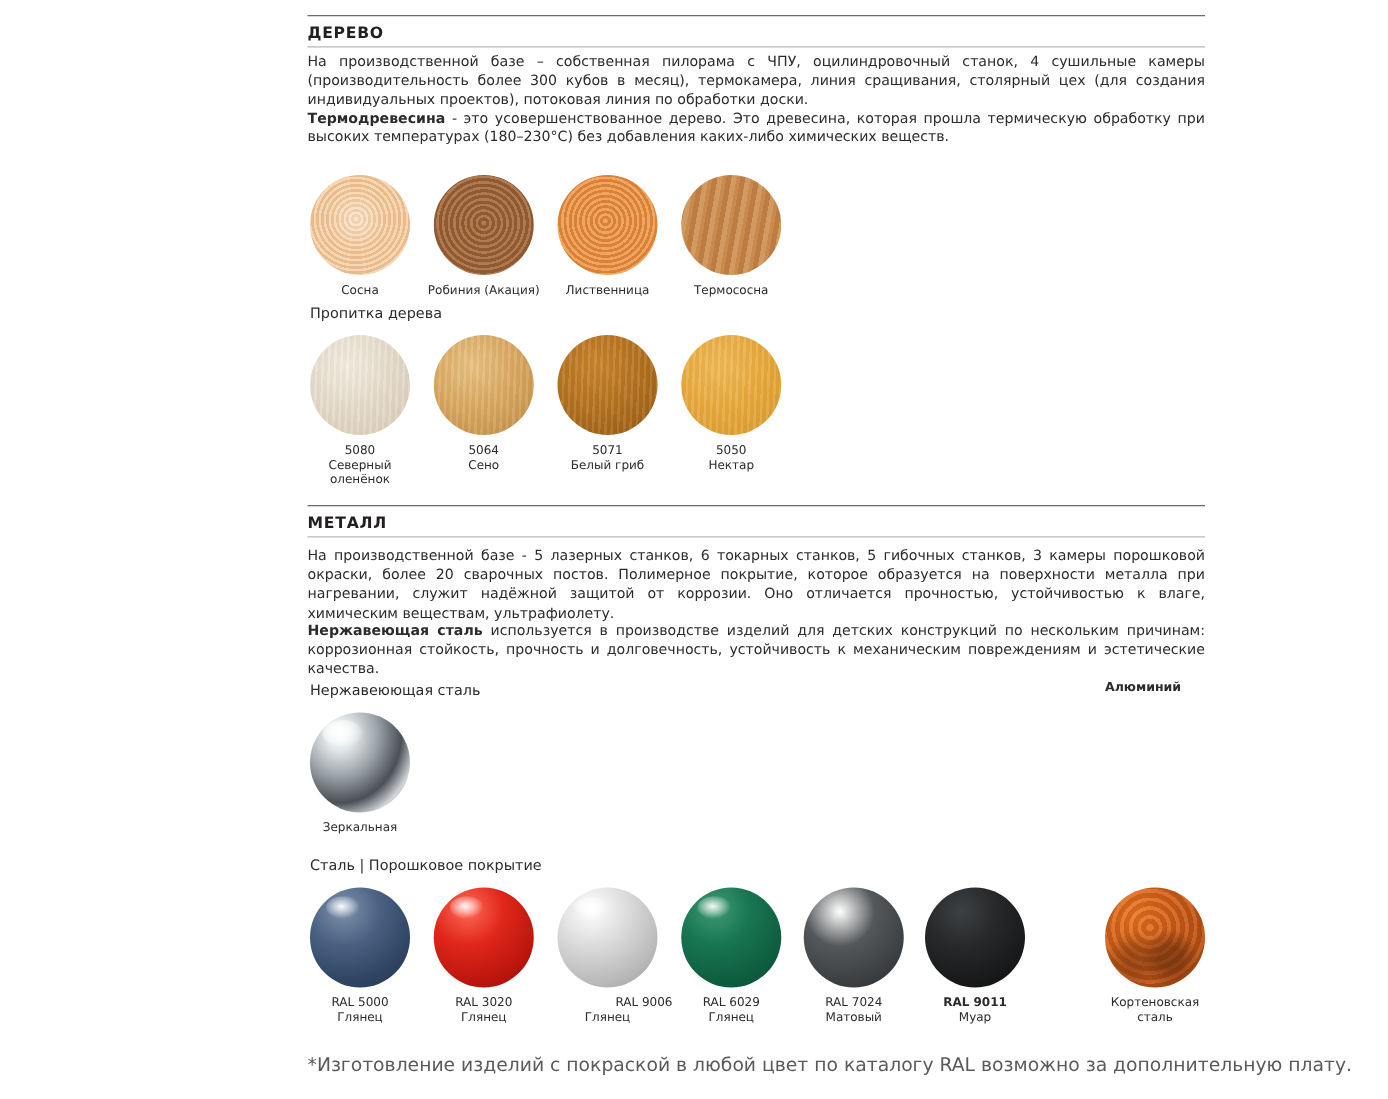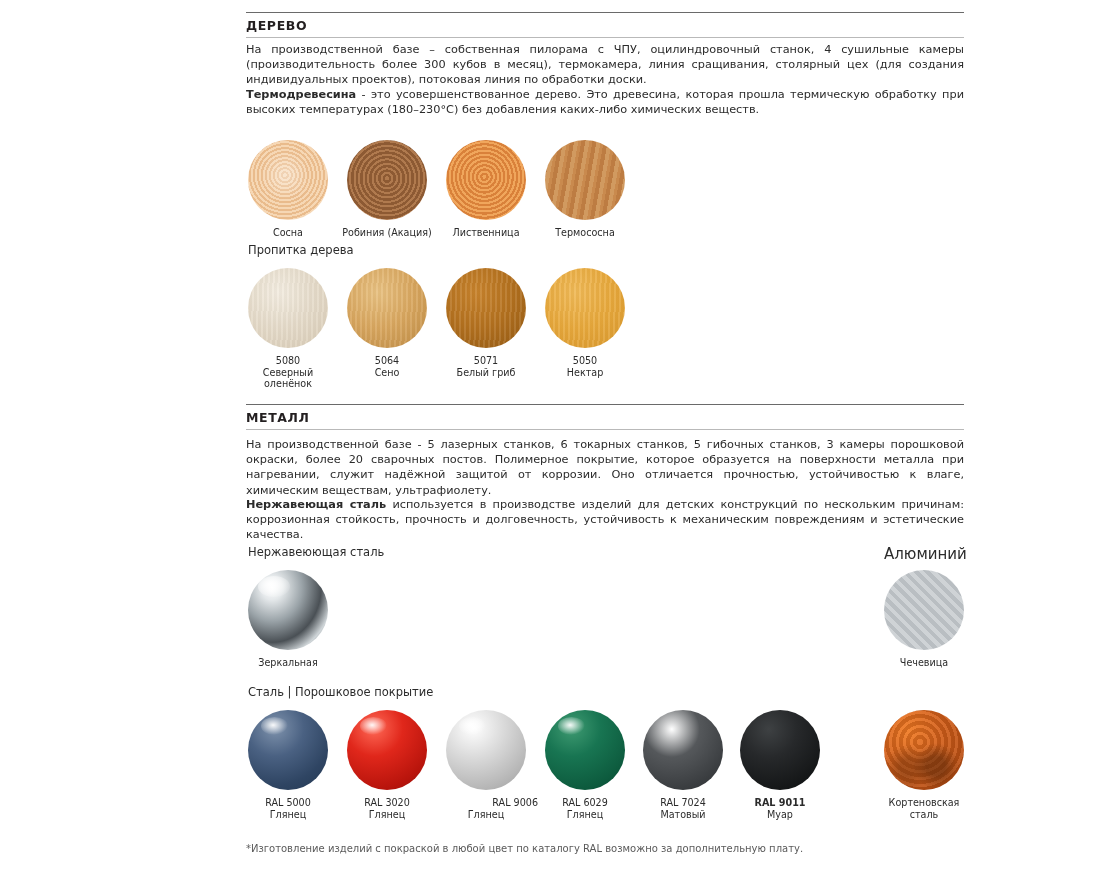--- a/index.html
+++ b/index.html
@@ -183,28 +183,28 @@
     left: 16%; top: 9%;
     width: 34%; height: 22%;
     border-radius: 50%;
     background: radial-gradient(ellipse at 45% 45%, rgba(255,255,255,0.95) 0%, rgba(255,255,255,0) 70%);
   }
 
   
   .footnote {
     position: absolute;
     left: 246px;
+    font-size: 15px;
+    color: #5a5a5a;
+  }
+  .right-label {
+    position: absolute;
     font-size: 10px;
-    color: #5a5a5a;
-  }
-  .right-label {
-    position: absolute;
-    font-size: 15px;
     color: #2b2b2b;
-    font-weight: normal;
+    font-weight: bold;
   }
 </style>
 </head>
 <body>
 
 <div class="page">
 
   <div class="section-head" style="top:12px;">
     <div class="rule-top"></div>
     <div class="title">ДЕРЕВО</div>
@@ -270,24 +270,20 @@
     <b>Нержавеющая сталь</b><span> используется в производстве изделий для детских конструкций по нескольким причинам: коррозионная стойкость, прочность и долговечность, устойчивость к механическим повреждениям и эстетические качества.</span>
   </div>
 
   <div class="sublabel" style="left:248px; top:545px;">Нержавеюющая сталь</div>
   <div class="right-label" style="left:884px; top:545px;">Алюминий</div>
 
   <div class="swatch" style="left:248px; top:570px;">
     <div class="disc sphere-mirror"></div>
     <div class="cap" style="width:104px; margin-left:-12px;">Зеркальная</div>
   </div>
-  <div class="swatch" style="left:884px; top:570px;">
-    <div class="disc diamond-plate"></div>
-    <div class="cap" style="width:104px; margin-left:-12px;">Чечевица</div>
-  </div>
 
   <div class="sublabel" style="left:248px; top:685px;">Сталь | Порошковое покрытие</div>
 
   <div class="swatch" style="left:248px; top:710px;">
     <div class="disc ral5000 gloss"></div>
     <div class="cap" style="width:104px; margin-left:-12px;">RAL 5000</div>
     <div class="cap" style="margin-top:0;">Глянец</div>
   </div>
   <div class="swatch" style="left:347px; top:710px;">
     <div class="disc ral3020 gloss"></div>

